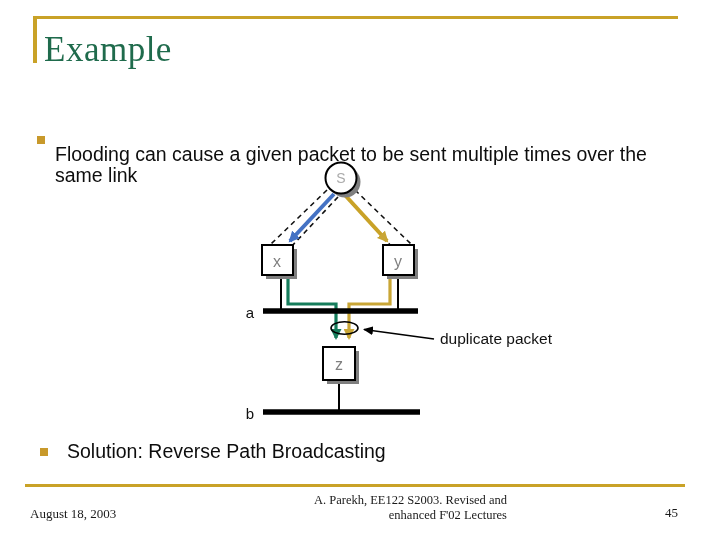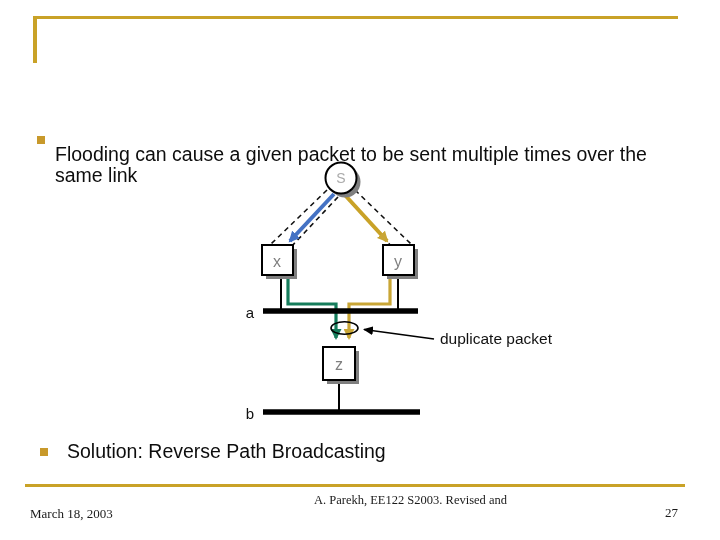--- a/index.html
+++ b/index.html
@@ -28,20 +28,21 @@
   .footer-page{left:640px;top:505px;width:38px;text-align:right;}
 </style>
 </head>
 <body>
 
 <div class="slide">
 
   <div class="top-rule"></div>
   <div class="left-rule"></div>
 
+  <h1 class="title">Example</h1>
 
   <div class="bullet bullet1">
     <span class="marker"></span>
     <span class="btext">Flooding can cause a given packet to be sent multiple times over the same link</span>
   </div>
 
   <svg class="diagram" viewBox="0 0 720 540" xmlns="http://www.w3.org/2000/svg">
     <defs>
       <marker id="ah-blue" markerUnits="userSpaceOnUse" markerWidth="12" markerHeight="11" refX="9" refY="5.5" orient="auto">
           <path d="M0,0 L11,5.5 L0,11 z" fill="#4472C4"></path>
@@ -97,19 +98,20 @@
     <line x1="434" y1="339" x2="364" y2="329.5" stroke="#000" stroke-width="1.5" marker-end="url(#ah-black)"></line>
     <text x="440" y="344" font-size="15.5" fill="#111">duplicate packet</text>
   </svg>
 
   <div class="bullet bullet2">
     <span class="marker"></span>
     <span class="btext">Solution: Reverse Path Broadcasting</span>
   </div>
 
   <div class="footer-rule"></div>
-  <div class="footer footer-date">March 18, 2003</div>
+  <div class="footer footer-date">August 18, 2003</div>
   <div class="footer footer-credit">
     <div>A. Parekh, EE122 S2003. Revised and</div>
+    <div>enhanced  F'02 Lectures</div>
   </div>
-  <div class="footer footer-page">27</div>
+  <div class="footer footer-page">45</div>
 
 </div>
 
 </body></html>

